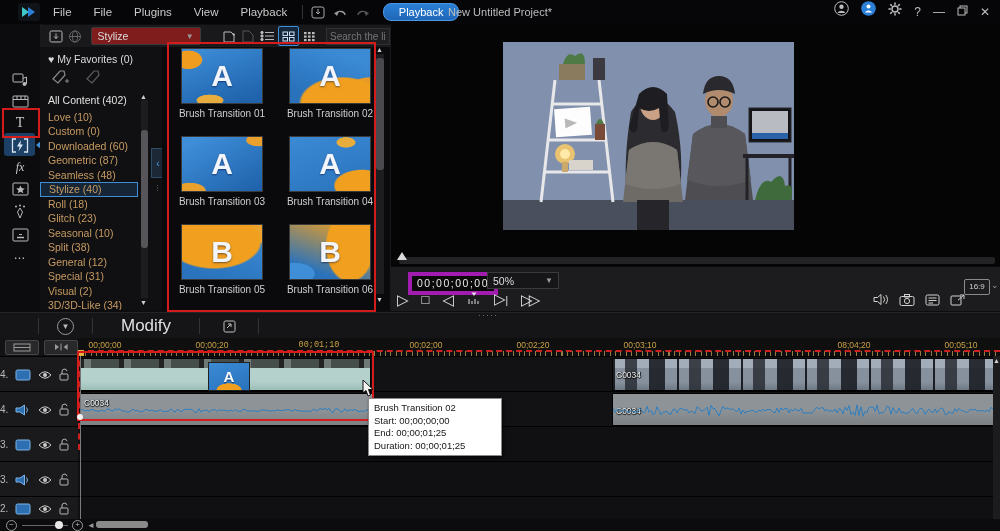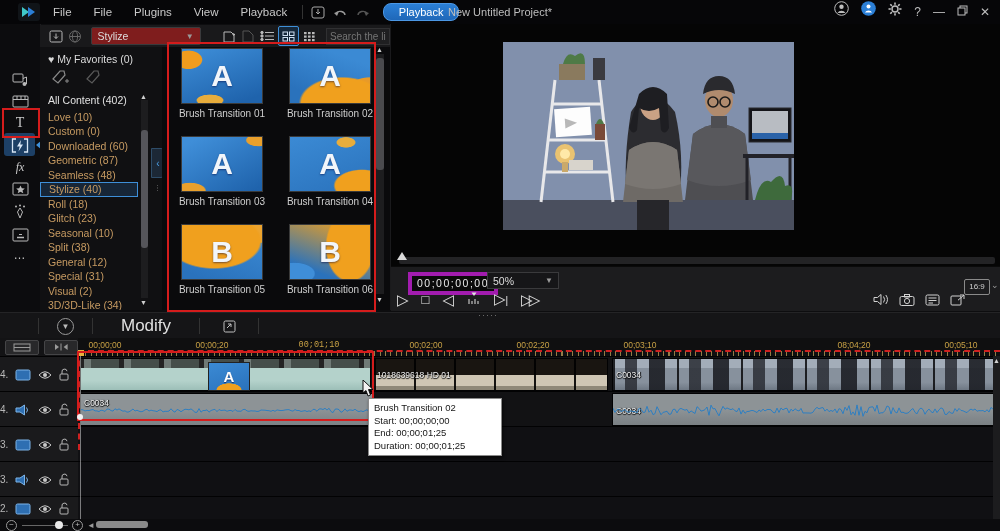--- a/index.html
+++ b/index.html
@@ -586,23 +586,20 @@
       <span class="rlabel" style="left:776px;">08;04;20</span>
       <span class="rlabel" style="left:883px;">00;05;10</span>
     </div>
 
     <div class="track" style="top:18px;height:35px;">
       <div class="tbody">
         <div class="clip teal-clip" style="left:2px;width:291px;">
           <div class="teal-strip"></div>
           <div class="trans-overlay">A</div>
         </div>
-        <div class="clip film-clip" style="left:295px;width:235px;">
-          <span class="clip-label">1018639618 HD 01</span>
-        </div>
         <div class="clip people-clip" style="left:534px;width:387px;">
           <span class="clip-label">C0034</span>
         </div>
       </div>
       <div class="thead">
         <span class="tnum">4.</span>
         <svg width="16" height="12">
             <rect x="1" y="1" width="14" height="10" rx="1.5" fill="#2e6fb2" stroke="#7db4e8"></rect>
           </svg>
         <svg width="14" height="10">

